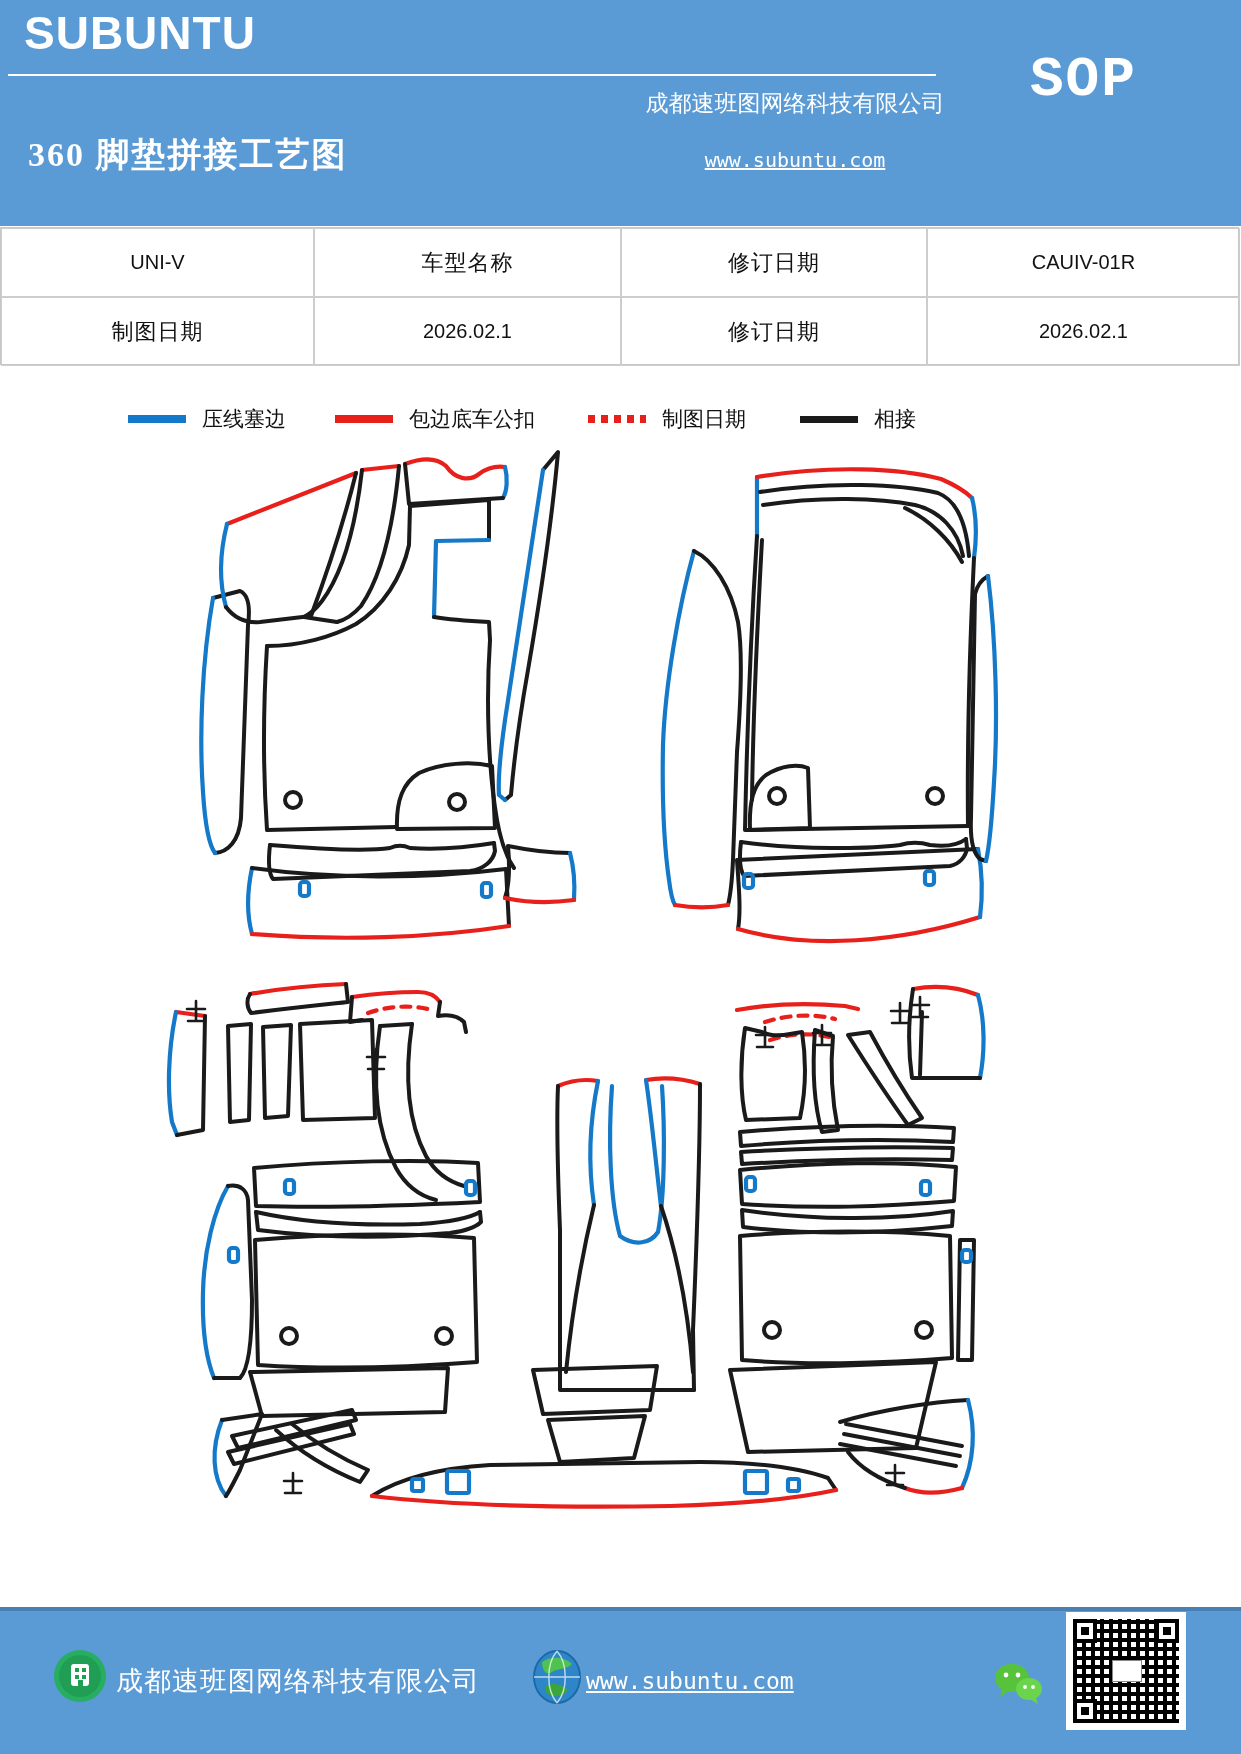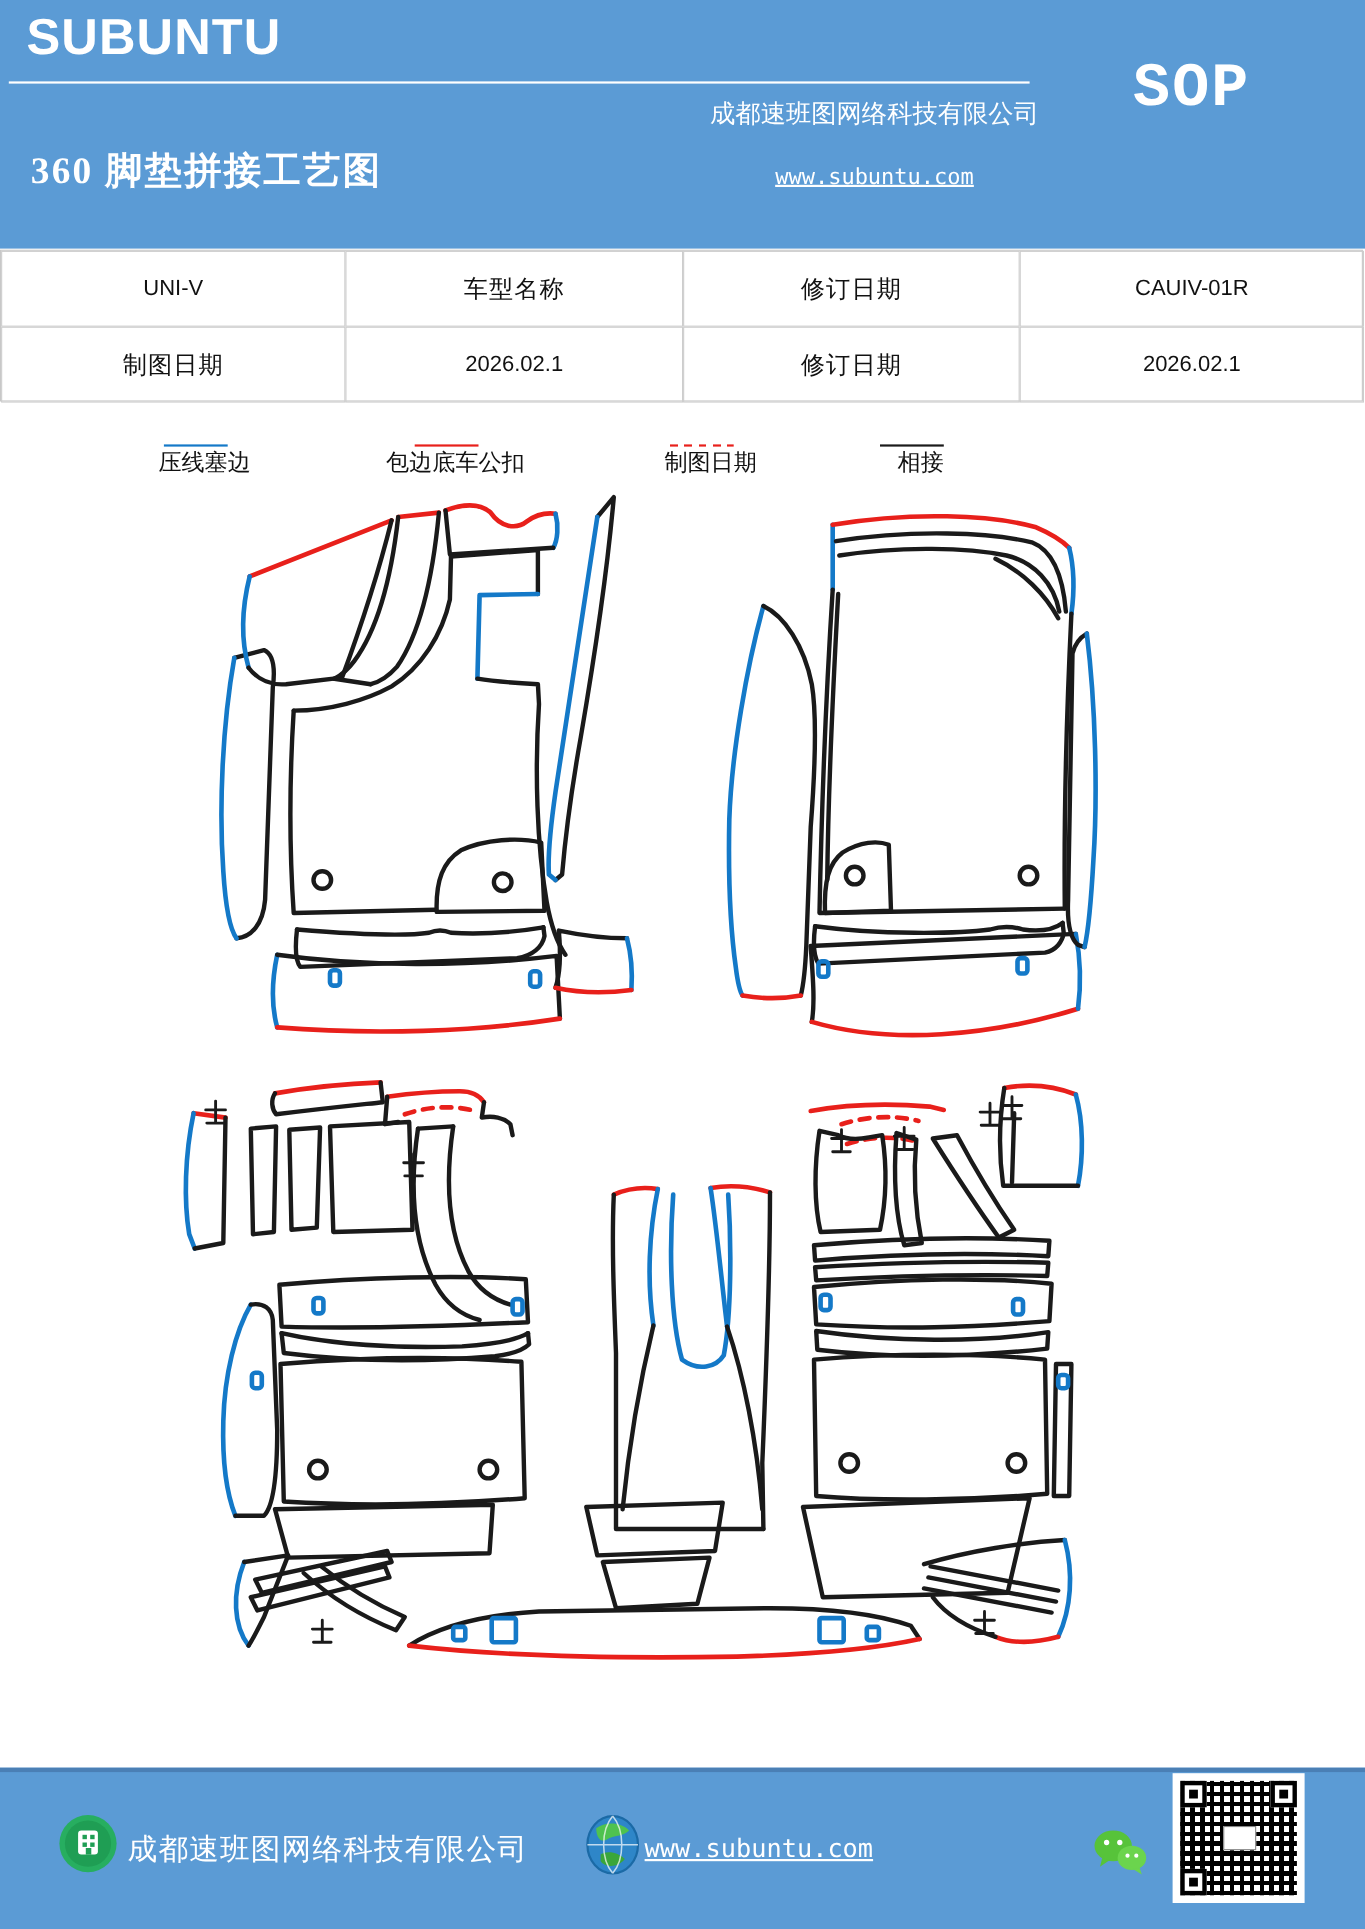--- a/index.html
+++ b/index.html
@@ -19,21 +19,21 @@
   .hdr-mail{position:absolute;left:600px;top:178px;width:390px;text-align:center;color:#fff;
             font-family:"DejaVu Sans Mono",monospace;font-size:20px;}
   
   .tbl{position:absolute;left:0px;top:227px;width:1239px;height:138px;display:grid;
        grid-template-columns:313px 307px 306px 313px;grid-template-rows:69px 69px;
        border:1.5px solid #c8c8c8;box-sizing:border-box;background:#fff;}
   .tbl .cell{border:0.8px solid #cdcdcd;display:flex;align-items:center;justify-content:center;}
   .tbl .lbl{font-size:22px;color:#111;letter-spacing:1px;}
   .tbl .val{font-family:"Liberation Sans",sans-serif;font-size:20px;color:#111;}
   
-  .lg-item{position:absolute;top:404px;height:30px;display:flex;align-items:center;flex-direction:column;}
+  .lg-item{position:absolute;top:404px;height:30px;display:flex;align-items:center;}
   .sw{display:inline-block;width:58px;height:8px;}
   .sw-blue{background:var(--blue);}
   .sw-red{background:var(--red);}
   .sw-black{background:var(--ink);height:7px;}
   .sw-dash{background:repeating-linear-gradient(90deg,var(--red) 0 7px,transparent 7px 13px);}
   .lg-label{margin-left:16px;font-size:21px;color:#111;}
   
   .diagram{position:absolute;left:0;top:420px;width:1241px;height:1160px;}
   .diagram path, .diagram rect, .diagram circle, .diagram use{fill:none;stroke-linecap:round;stroke-linejoin:round;}
   .k{stroke:var(--ink);stroke-width:4;}

